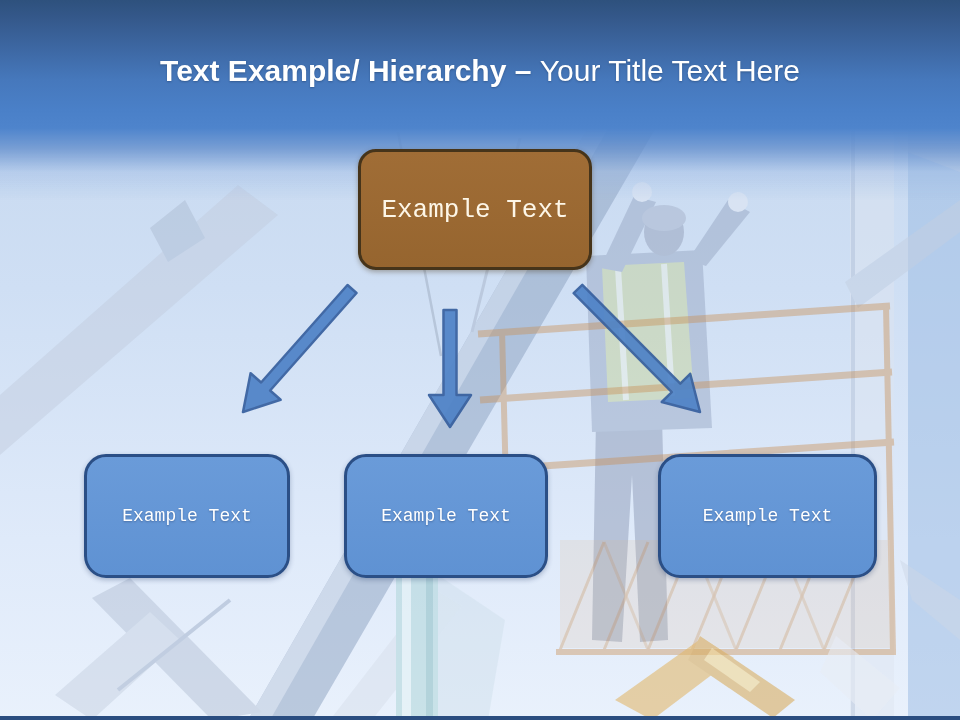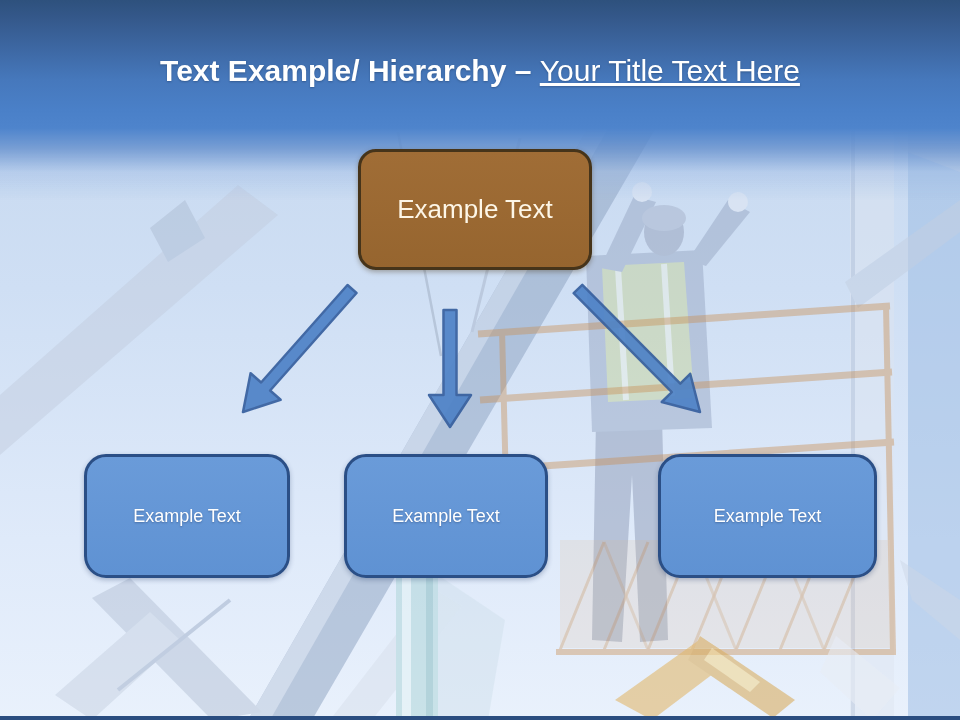--- a/index.html
+++ b/index.html
@@ -14,24 +14,24 @@
     background:linear-gradient(180deg,
       #2e517d 0%, #35598c 10%, #4678bc 40%, #4a80c8 55%, #4e84cc 64%,
       rgba(96,140,203,0.78) 74%, rgba(150,181,226,0.38) 86%, rgba(200,220,245,0) 100%);
   }
   .title{
     position:absolute;left:0;top:54px;width:960px;text-align:center;
     color:#fff;font-size:30px;line-height:34px;margin:0;
     text-shadow:0 1px 2px rgba(20,40,70,.35);
   }
   .title .t-bold{font-weight:700;}
-  .title .t-reg{font-weight:400;margin-left:.28em;text-decoration:underline;}
+  .title .t-reg{font-weight:400;margin-left:.28em;}
   .node{
     position:absolute;display:flex;align-items:center;justify-content:center;
-    box-sizing:border-box;text-align:center;
+    box-sizing:border-box;text-align:center;font-family:Liberation Mono, monospace;
   }
   .root-box{
     left:358px;top:149px;width:234px;height:121px;
     background:linear-gradient(180deg,#a06d36 0%,#96652f 100%);
     border:3px solid #46341a;border-radius:18px;
     box-shadow:0 2px 5px rgba(60,40,10,.35);
     color:#fdf6e7;font-size:26px;
   }
   .child-box{
     top:454px;height:124px;

